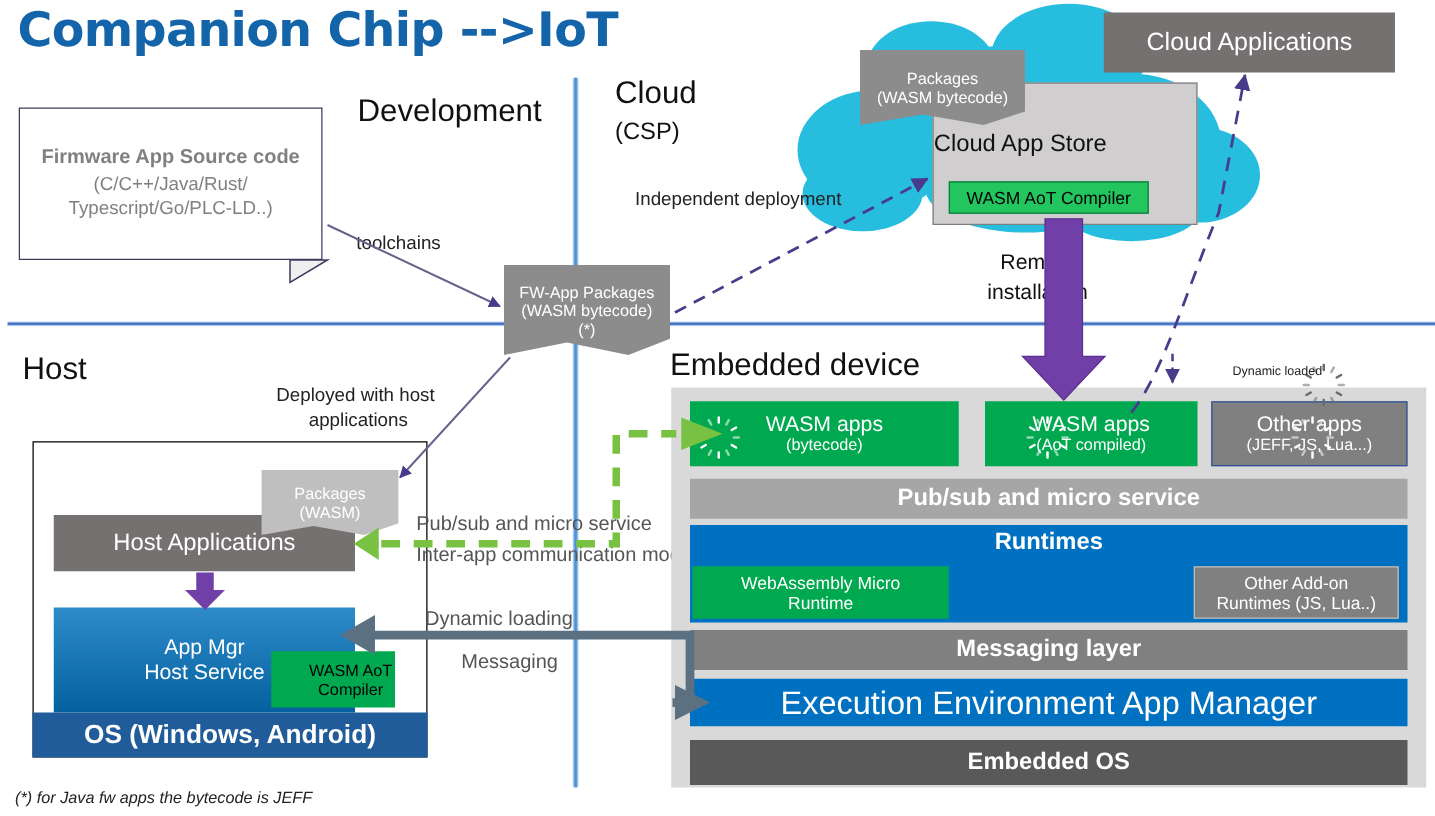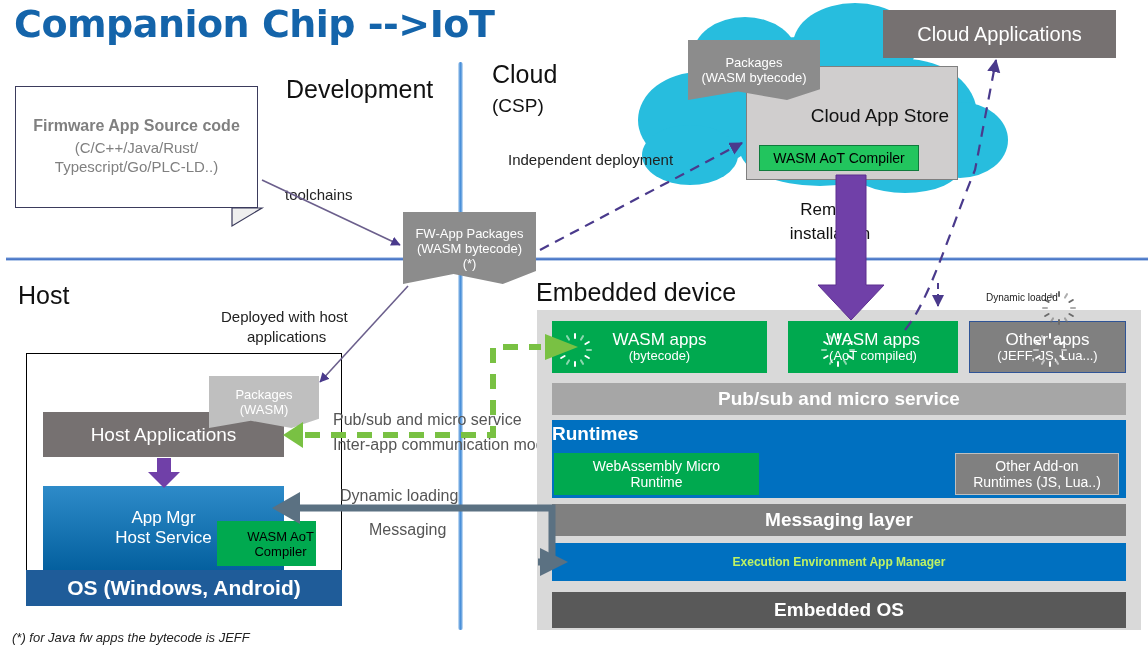--- a/index.html
+++ b/index.html
@@ -107,21 +107,21 @@
 
   
   <div class="abs doc ctr col" style="left:403px;top:212px;width:133px;height:72px;">
     <span style="font-size:13px;">FW-App Packages</span>
     <span style="font-size:13px;">(WASM bytecode)</span>
     <span style="font-size:13px;">(*)</span>
   </div>
 
   
   <div class="abs box" style="left:746px;top:66px;width:212px;height:114px;background:#d0cece;border:1.4px solid #7f7f7f;">
-    <div style="position:absolute;left:0;top:38px;width:100%;text-align:center;font-size:19px;color:#111;padding-left:28px;">Cloud App Store</div>
+    <div style="position:absolute;left:0;top:38px;width:100%;text-align:left;font-size:19px;color:#111;">Cloud App Store</div>
     <div class="ctr" style="position:absolute;left:12px;top:78px;width:158px;height:24px;background:#22c55e;color:#000;font-size:14px;border:1px solid #0f7b3c;">WASM AoT Compiler</div>
   </div>
 
   
   <div class="abs doc ctr col" style="left:688px;top:40px;width:132px;height:60px;">
     <span style="font-size:13px;">Packages</span>
     <span style="font-size:13px;">(WASM bytecode)</span>
   </div>
 
   
@@ -183,36 +183,36 @@
     <span>Other apps</span>
     <span class="sub">(JEFF, JS, Lua...)</span>
   </div>
   <div class="abs spin w" style="left:976px;top:330px;width:26px;height:26px;"><i style="transform: translate(-50%, -50%) rotate(0deg) translateY(-7px); opacity: 1;"></i><i style="transform: translate(-50%, -50%) rotate(30deg) translateY(-7px); opacity: 0.55;"></i><i style="transform: translate(-50%, -50%) rotate(60deg) translateY(-7px); opacity: 1;"></i><i style="transform: translate(-50%, -50%) rotate(90deg) translateY(-7px); opacity: 0.55;"></i><i style="transform: translate(-50%, -50%) rotate(120deg) translateY(-7px); opacity: 1;"></i><i style="transform: translate(-50%, -50%) rotate(150deg) translateY(-7px); opacity: 0.55;"></i><i style="transform: translate(-50%, -50%) rotate(180deg) translateY(-7px); opacity: 1;"></i><i style="transform: translate(-50%, -50%) rotate(210deg) translateY(-7px); opacity: 0.55;"></i><i style="transform: translate(-50%, -50%) rotate(240deg) translateY(-7px); opacity: 1;"></i><i style="transform: translate(-50%, -50%) rotate(270deg) translateY(-7px); opacity: 0.55;"></i><i style="transform: translate(-50%, -50%) rotate(300deg) translateY(-7px); opacity: 1;"></i><i style="transform: translate(-50%, -50%) rotate(330deg) translateY(-7px); opacity: 0.55;"></i></div>
 
   
   <div class="abs box ctr" style="left:552px;top:383px;width:574px;height:32px;background:#a6a6a6;color:#fff;font-size:19px;font-weight:bold;">Pub/sub and micro service</div>
 
   
   <div class="abs box" style="left:552px;top:420px;width:574px;height:78px;background:#0070c0;">
-    <div style="position:absolute;left:0;top:3px;width:100%;text-align:left;color:#fff;font-size:19px;font-weight:bold;">Runtimes</div>
+    <div style="position:absolute;left:0;top:3px;width:100%;text-align:center;color:#fff;font-size:19px;font-weight:bold;">Runtimes</div>
   </div>
   <div class="abs box ctr col" style="left:554px;top:453px;width:205px;height:42px;background:#00a94f;color:#fff;font-size:14px;">
     <span>WebAssembly Micro</span>
     <span>Runtime</span>
   </div>
   <div class="abs box ctr col" style="left:955px;top:453px;width:164px;height:42px;background:#808080;color:#fff;font-size:14px;border:1px solid #bfbfbf;">
     <span>Other Add-on</span>
     <span>Runtimes (JS, Lua..)</span>
   </div>
 
   
   <div class="abs box ctr" style="left:552px;top:504px;width:574px;height:32px;background:#808080;color:#fff;font-size:19px;font-weight:bold;">Messaging layer</div>
 
   
-  <div class="abs box ctr" style="left:552px;top:543px;width:574px;height:38px;background:#0070c0;color:#bef264;font-size:12px;font-weight:bold;">Execution Environment App Manager</div>
+  <div class="abs box ctr" style="left:552px;top:543px;width:574px;height:38px;background:#0070c0;color:#ffffff;font-size:26px;font-weight:normal;">Execution Environment App Manager</div>
 
   
   <div class="abs box ctr" style="left:552px;top:592px;width:574px;height:36px;background:#595959;color:#fff;font-size:19px;font-weight:bold;">Embedded OS</div>
 
   
   <div class="abs spin" style="left:955px;top:288px;width:26px;height:26px;"><i style="transform: translate(-50%, -50%) rotate(0deg) translateY(-7px); opacity: 1;"></i><i style="transform: translate(-50%, -50%) rotate(30deg) translateY(-7px); opacity: 0.55;"></i><i style="transform: translate(-50%, -50%) rotate(60deg) translateY(-7px); opacity: 1;"></i><i style="transform: translate(-50%, -50%) rotate(90deg) translateY(-7px); opacity: 0.55;"></i><i style="transform: translate(-50%, -50%) rotate(120deg) translateY(-7px); opacity: 1;"></i><i style="transform: translate(-50%, -50%) rotate(150deg) translateY(-7px); opacity: 0.55;"></i><i style="transform: translate(-50%, -50%) rotate(180deg) translateY(-7px); opacity: 1;"></i><i style="transform: translate(-50%, -50%) rotate(210deg) translateY(-7px); opacity: 0.55;"></i><i style="transform: translate(-50%, -50%) rotate(240deg) translateY(-7px); opacity: 1;"></i><i style="transform: translate(-50%, -50%) rotate(270deg) translateY(-7px); opacity: 0.55;"></i><i style="transform: translate(-50%, -50%) rotate(300deg) translateY(-7px); opacity: 1;"></i><i style="transform: translate(-50%, -50%) rotate(330deg) translateY(-7px); opacity: 0.55;"></i></div>
   <div class="abs note" style="left:986px;top:292px;font-size:10px;">Dynamic loaded</div>
 
   
   <svg class="ov">

